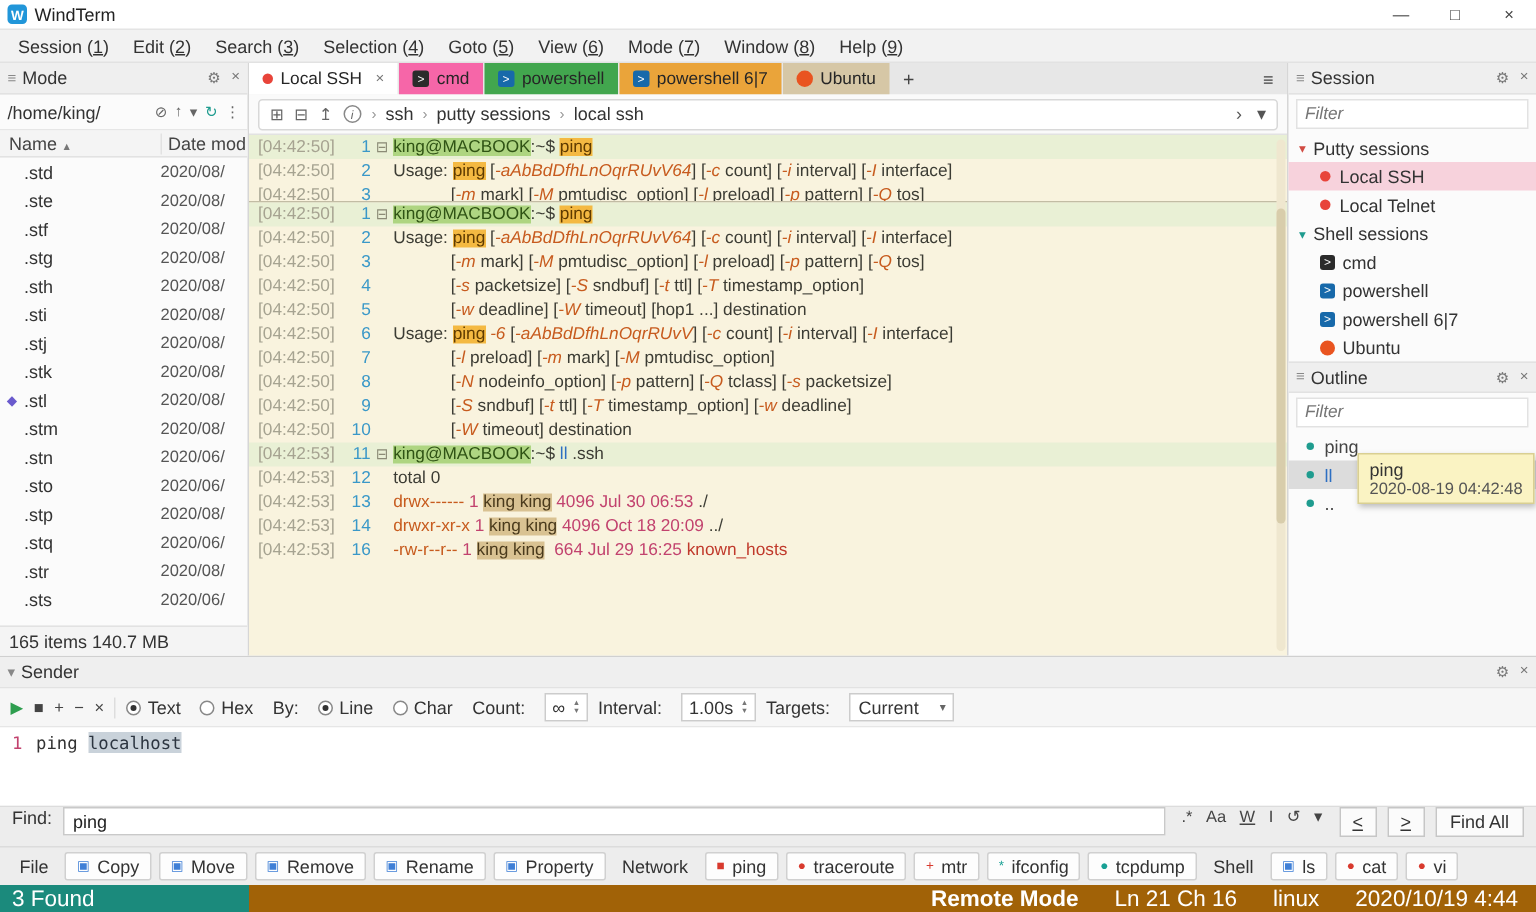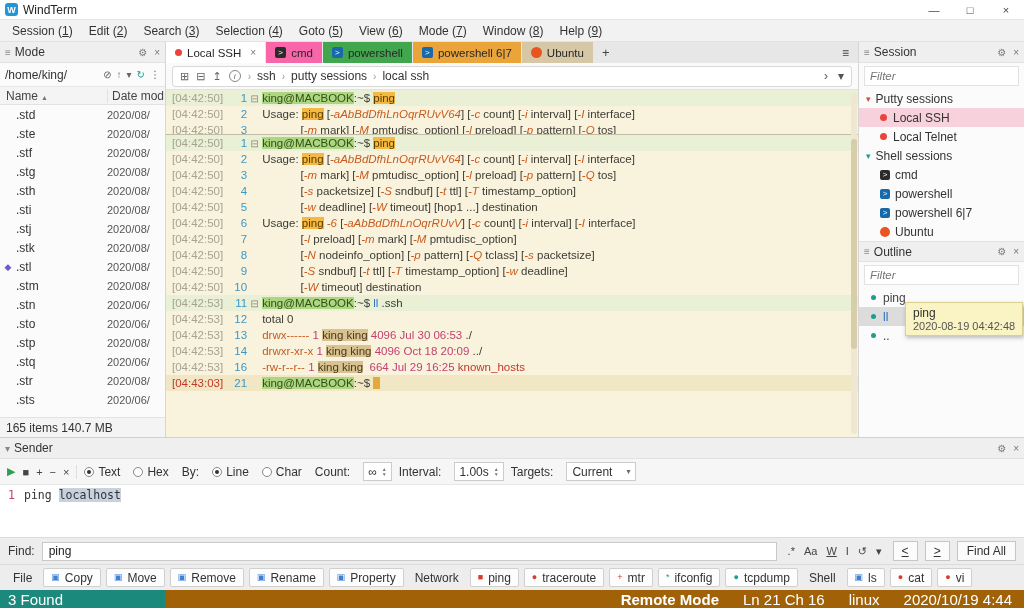--- a/index.html
+++ b/index.html
@@ -101,21 +101,21 @@
 .radio.on::after{content:"";position:absolute;left:2px;top:2px;width:4px;height:4px;border-radius:50%;background:#333}
 .rlabel{margin-right:6px;color:#333}
 .spin{border:1px solid #ccc;background:#fff;height:19px;display:flex;align-items:center;padding:0 4px;gap:5px;color:#333}
 .spin-ar{display:flex;flex-direction:column;font-size:5px;line-height:5px;color:#777}
 .dropdown{border:1px solid #ccc;background:#fff;height:19px;display:flex;align-items:center;padding:0 5px;gap:14px;color:#333}
 .dd-ar{font-size:8px;color:#666}
 .sender-content{flex:1;background:#fff;font-family:"DejaVu Sans Mono",monospace;font-size:11.5px;padding-top:3px;display:flex}
 .gutter{width:24px;text-align:right;color:#c2426e;padding-right:9px;flex:none}
 .cmd-chip{background:#c9d2da;color:#2c3540}
 
-.findbar{height:27px;background:#ededed;display:flex;align-items:center;padding:0 8px;gap:7px;border-top:1px solid #dcdcdc}
+.findbar{height:27px;background:#ededed;display:flex;align-items:flex-start;padding:0 8px;gap:7px;border-top:1px solid #dcdcdc}
 .find-label{color:#333}
 .find-input{flex:1;height:19px;border:1px solid #c9c9c9;background:#fff;padding:0 6px;font-family:"Liberation Sans",sans-serif;font-size:12px;color:#222;outline:none}
 .find-icons{display:flex;gap:9px;align-items:center;color:#444;padding:0 4px}
 .ficn{font-size:11px}
 .ficn.und{text-decoration:underline}
 .fbtn{height:20px;border:1px solid #c6c6c6;background:#fbfbfb;display:flex;align-items:center;padding:0 9px;color:#333}
 .fbtn.small{padding:0 8px;text-decoration:underline}
 
 .bottombar{height:26px;background:#ededed;display:flex;align-items:center;padding:0 7px;gap:5px;border-top:1px solid #dcdcdc;overflow:hidden}
 .group-label{padding:0 6px;color:#333}
@@ -325,21 +325,20 @@
           <div class="tline"><span class="ts">[04:42:50]</span><span class="lnum">6</span><span class="fold"></span><span class="sg-t">Usage: </span><span class="sg-m">ping</span><span class="sg-t"> </span><span class="sg-f">-6</span><span class="sg-t"> [</span><span class="sg-f">-aAbBdDfhLnOqrRUvV</span><span class="sg-t">] [</span><span class="sg-f">-c</span><span class="sg-t"> count] [</span><span class="sg-f">-i</span><span class="sg-t"> interval] [</span><span class="sg-f">-I</span><span class="sg-t"> interface]</span></div>
           <div class="tline"><span class="ts">[04:42:50]</span><span class="lnum">7</span><span class="fold"></span><span class="sg-t">            [</span><span class="sg-f">-l</span><span class="sg-t"> preload] [</span><span class="sg-f">-m</span><span class="sg-t"> mark] [</span><span class="sg-f">-M</span><span class="sg-t"> pmtudisc_option]</span></div>
           <div class="tline"><span class="ts">[04:42:50]</span><span class="lnum">8</span><span class="fold"></span><span class="sg-t">            [</span><span class="sg-f">-N</span><span class="sg-t"> nodeinfo_option] [</span><span class="sg-f">-p</span><span class="sg-t"> pattern] [</span><span class="sg-f">-Q</span><span class="sg-t"> tclass] [</span><span class="sg-f">-s</span><span class="sg-t"> packetsize]</span></div>
           <div class="tline"><span class="ts">[04:42:50]</span><span class="lnum">9</span><span class="fold"></span><span class="sg-t">            [</span><span class="sg-f">-S</span><span class="sg-t"> sndbuf] [</span><span class="sg-f">-t</span><span class="sg-t"> ttl] [</span><span class="sg-f">-T</span><span class="sg-t"> timestamp_option] [</span><span class="sg-f">-w</span><span class="sg-t"> deadline]</span></div>
           <div class="tline"><span class="ts">[04:42:50]</span><span class="lnum">10</span><span class="fold"></span><span class="sg-t">            [</span><span class="sg-f">-W</span><span class="sg-t"> timeout] destination</span></div>
           <div class="tline cmdrow"><span class="ts">[04:42:53]</span><span class="lnum">11</span><span class="fold">⊟</span><span class="sg-host">king@MACBOOK</span><span class="sg-t">:~$ </span><span class="sg-blue">ll</span><span class="sg-t"> .ssh</span></div>
           <div class="tline"><span class="ts">[04:42:53]</span><span class="lnum">12</span><span class="fold"></span><span class="sg-t">total 0</span></div>
           <div class="tline"><span class="ts">[04:42:53]</span><span class="lnum">13</span><span class="fold"></span><span class="sg-perm">drwx------</span><span class="sg-n"> 1 </span><span class="sg-own">king king</span><span class="sg-n"> 4096 </span><span class="sg-date">Jul 30 06:53</span><span class="sg-t"> ./</span></div>
           <div class="tline"><span class="ts">[04:42:53]</span><span class="lnum">14</span><span class="fold"></span><span class="sg-perm">drwxr-xr-x</span><span class="sg-n"> 1 </span><span class="sg-own">king king</span><span class="sg-n"> 4096 </span><span class="sg-date">Oct 18 20:09</span><span class="sg-t"> ../</span></div>
           <div class="tline"><span class="ts">[04:42:53]</span><span class="lnum">16</span><span class="fold"></span><span class="sg-perm">-rw-r--r--</span><span class="sg-n"> 1 </span><span class="sg-own">king king</span><span class="sg-n">  664 </span><span class="sg-date">Jul 29 16:25</span><span class="sg-red"> known_hosts</span></div>
-          <div class="tline currow"><span class="ts tsred">[04:43:03]</span><span class="lnum">21</span><span class="fold"></span><span class="sg-host">king@MACBOOK</span><span class="sg-t">:~$ </span><span class="cursor"></span></div>
         </div>
       <div class="term-scroll">
           <div class="term-thumb"></div>
         </div>
     </div>
   </div>
 
   <div class="rightpanel">
     <div class="panel-head">
       <span class="ph-ic">≡</span>

